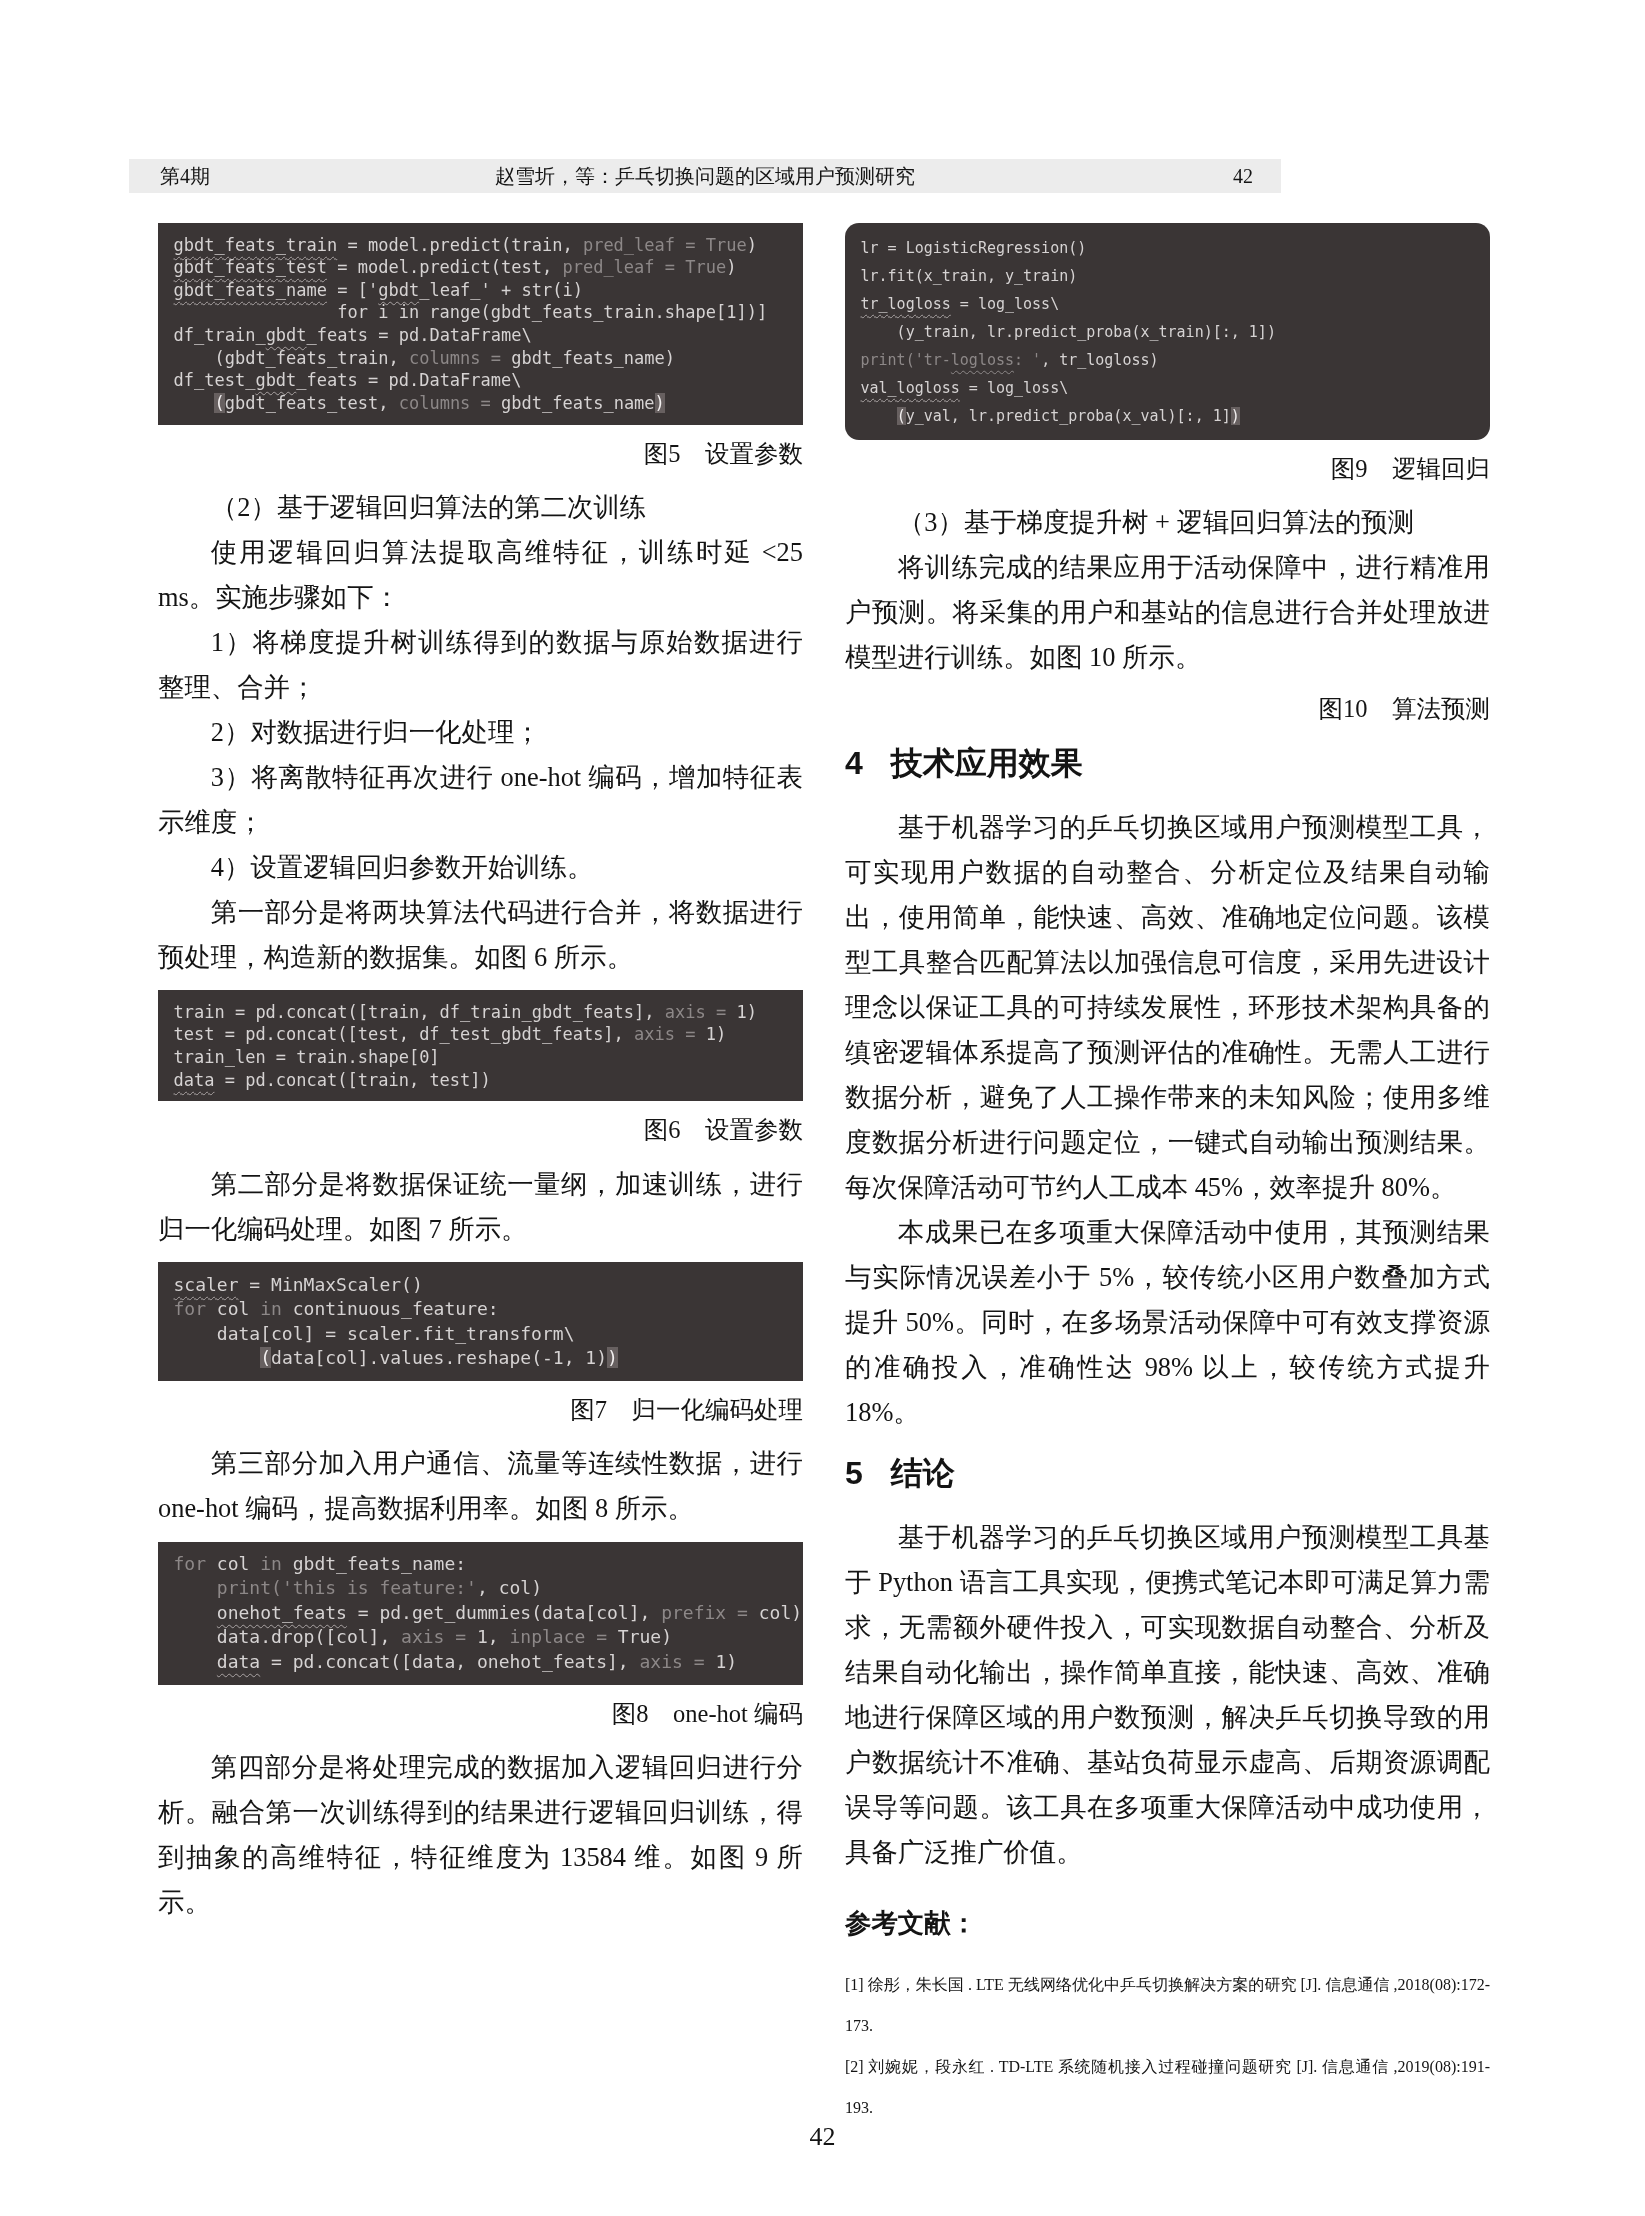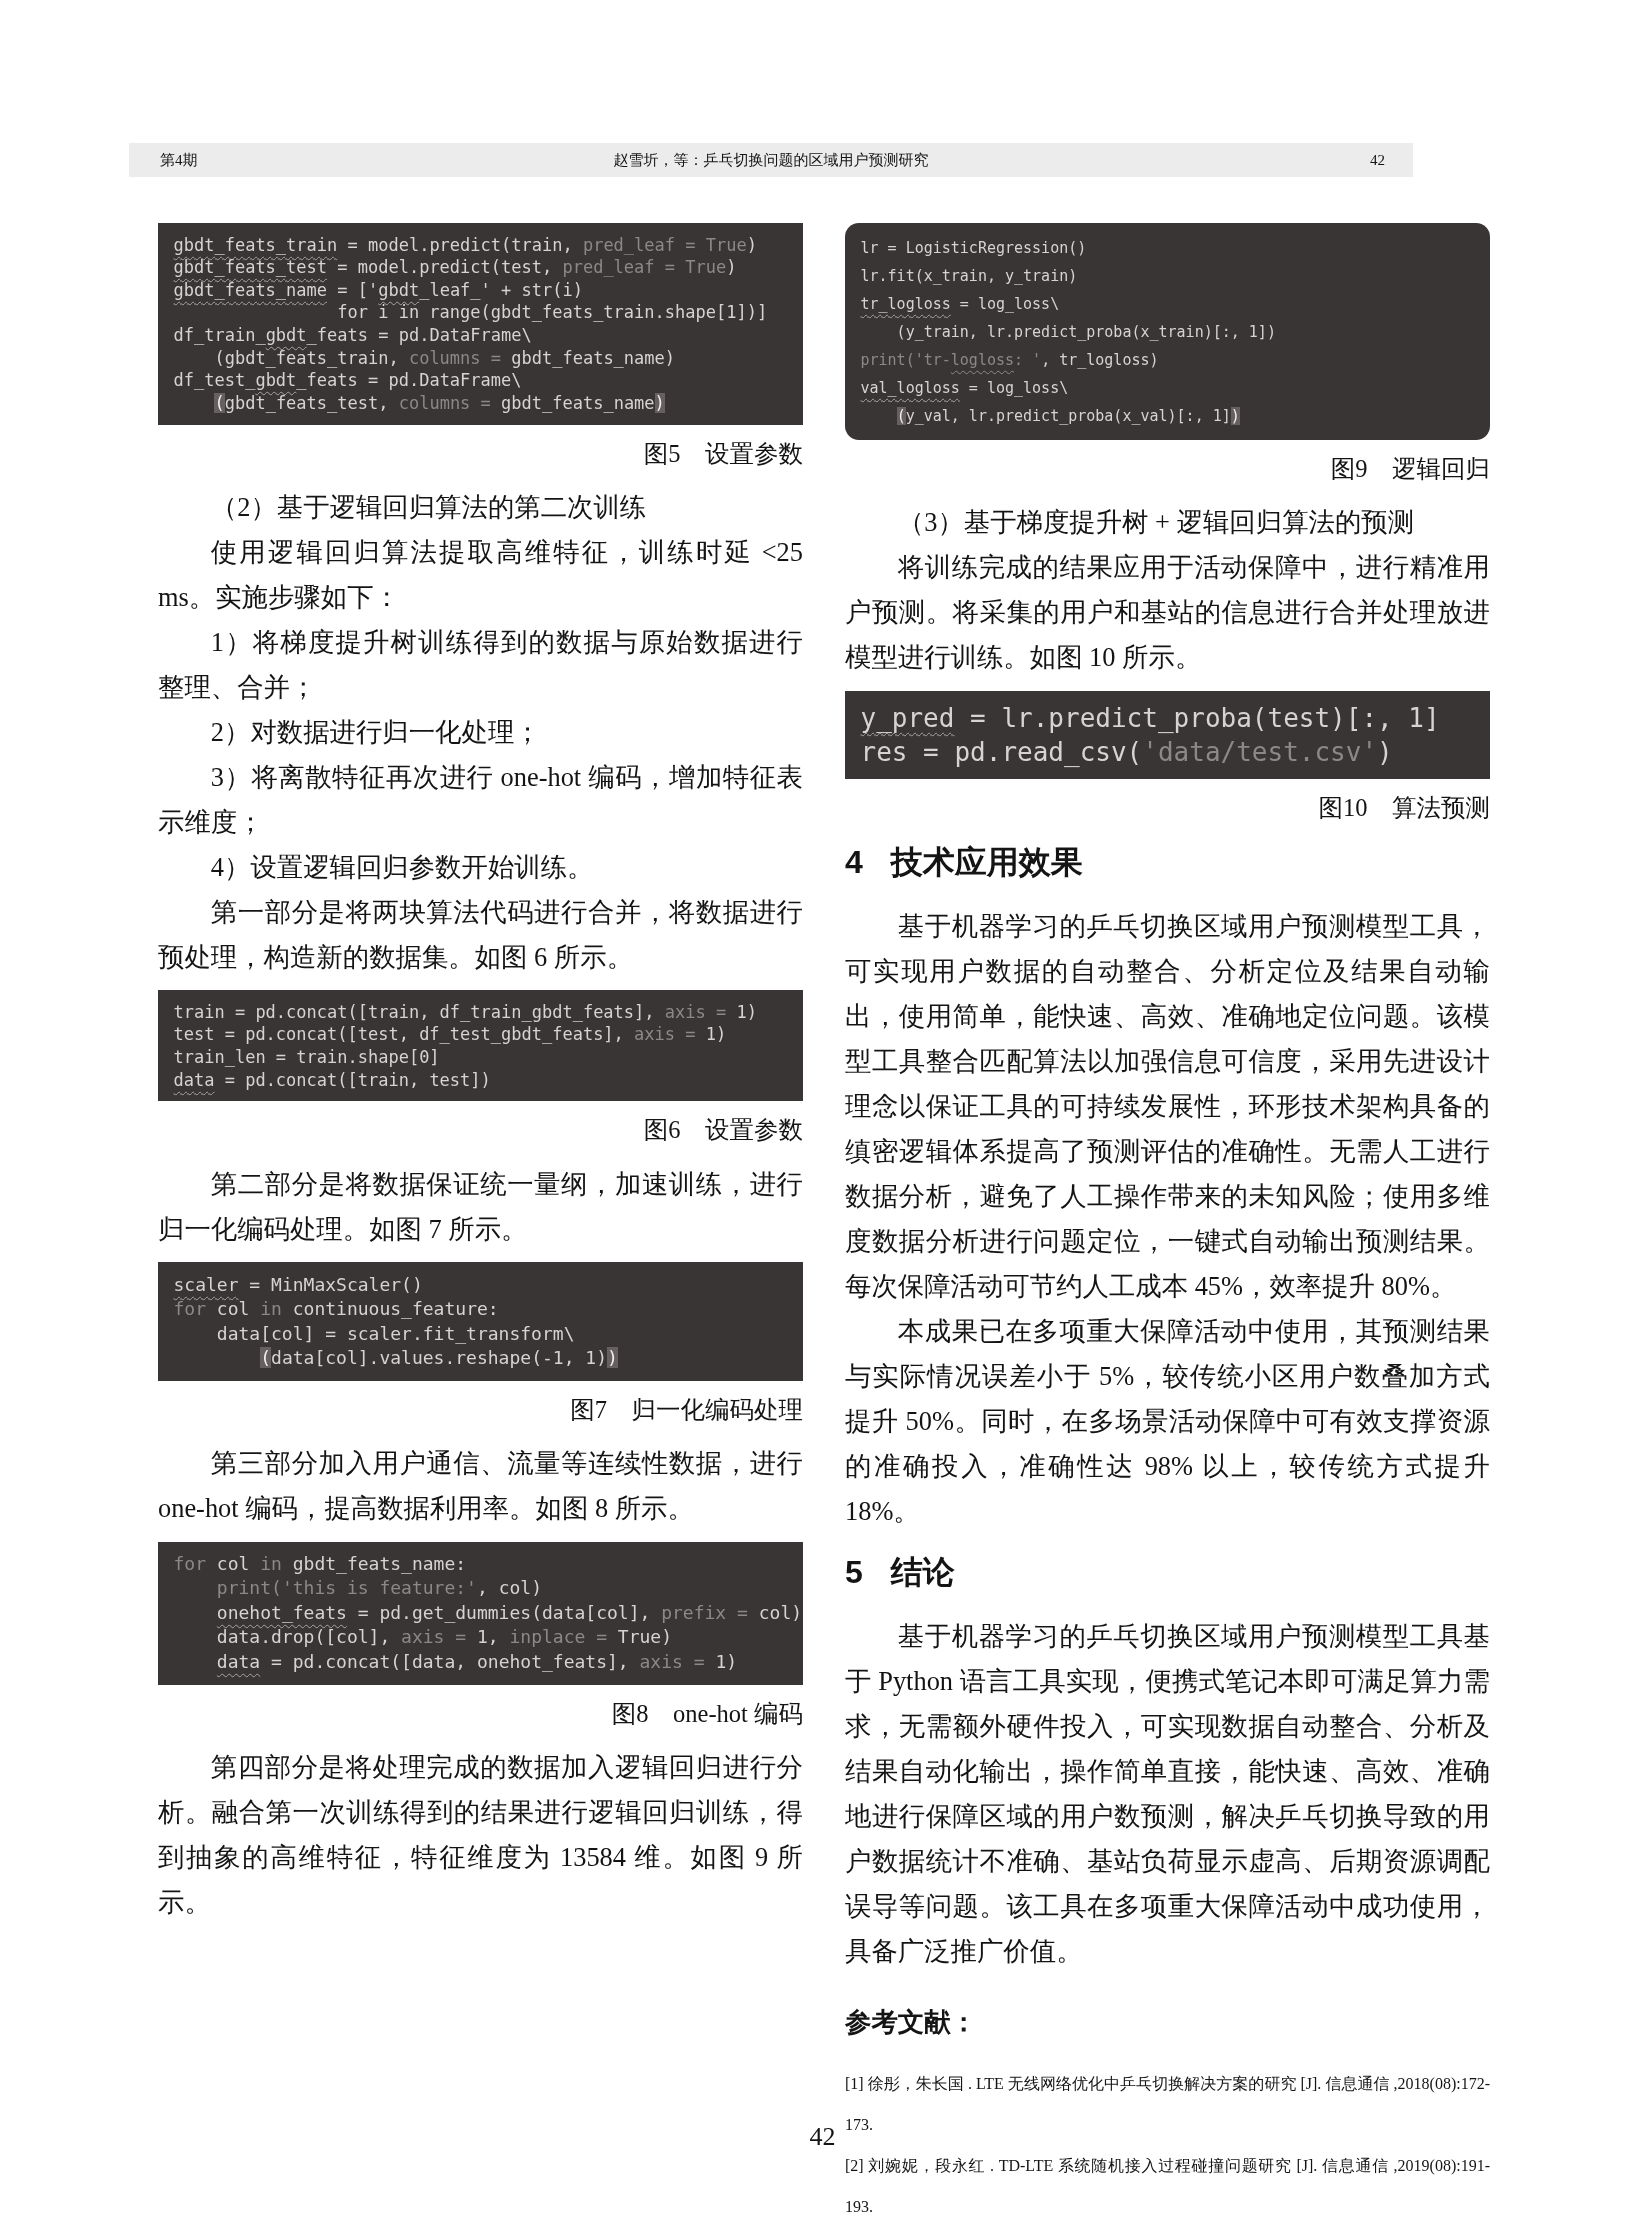--- a/index.html
+++ b/index.html
@@ -8,22 +8,22 @@
     --code-dim:#8d8888;
     --header-bg:#ececec;
   }
   html,body{margin:0;padding:0;}
   body{
     width:1645px;height:2216px;position:relative;background:#ffffff;
     color:#141414;font-family:"Liberation Serif","DejaVu Serif",serif;
     overflow:hidden;
   }
   .header-bar{
-    position:absolute;left:129px;top:143px;width:1284px;height:34px;
-    background:var(--header-bg);display:flex;align-items:center;font-size:15px;
+    position:absolute;left:129px;top:159px;width:1152px;height:34px;
+    background:var(--header-bg);display:flex;align-items:center;font-size:20px;
   }
   .header-issue{position:absolute;left:31px;white-space:nowrap;}
   .header-title{width:100%;text-align:center;white-space:nowrap;}
   .header-page{position:absolute;right:28px;white-space:nowrap;}
 
   .col{position:absolute;top:213px;width:645px;}
   .col-left{left:158px;}
   .col-right{left:845px;}
 
   p.body-text{
@@ -98,21 +98,20 @@
   <div class="code-block cb-m"><div class="code-line"><span class="seg-d">for </span><span class="seg-m">col </span><span class="seg-d">in </span><span class="seg-m">gbdt_feats_name:</span></div><div class="code-line"><span class="seg-m">    </span><span class="seg-d">print('this is feature:'</span><span class="seg-m">, col)</span></div><div class="code-line"><span class="seg-m">    </span><span class="seg-mu">onehot_feats</span><span class="seg-m"> = pd.get_dummies(data[col], </span><span class="seg-d">prefix = </span><span class="seg-m">col)</span></div><div class="code-line"><span class="seg-m">    data.drop([col], </span><span class="seg-d">axis = </span><span class="seg-m">1, </span><span class="seg-d">inplace = </span><span class="seg-m">True)</span></div><div class="code-line"><span class="seg-m">    </span><span class="seg-mu">data</span><span class="seg-m"> = pd.concat([data, onehot_feats], </span><span class="seg-d">axis = </span><span class="seg-m">1)</span></div></div>
   <div class="fig-caption">图8　one-hot 编码</div>
   <p class="body-text">第四部分是将处理完成的数据加入逻辑回归进行分析。融合第一次训练得到的结果进行逻辑回归训练，得到抽象的高维特征，特征维度为 13584 维。如图 9 所示。</p>
 </div>
 
 <div class="col col-right">
   <div class="code-block cb-l"><div class="code-line"><span class="seg-m">lr = LogisticRegression()</span></div><div class="code-line"><span class="seg-m">lr.fit(x_train, y_train)</span></div><div class="code-line"><span class="seg-mu">tr_logloss</span><span class="seg-m"> = log_loss\</span></div><div class="code-line"><span class="seg-m">    (y_train, lr.predict_proba(x_train)[:, 1])</span></div><div class="code-line"><span class="seg-d">print('tr-</span><span class="seg-du">logloss</span><span class="seg-d">: '</span><span class="seg-m">, tr_logloss)</span></div><div class="code-line"><span class="seg-mu">val_logloss</span><span class="seg-m"> = log_loss\</span></div><div class="code-line"><span class="seg-m">    </span><span class="seg-h">(</span><span class="seg-m">y_val, lr.predict_proba(x_val)[:, 1]</span><span class="seg-h">)</span></div></div>
   <div class="fig-caption">图9　逻辑回归</div>
   <p class="body-text">（3）基于梯度提升树 + 逻辑回归算法的预测</p>
   <p class="body-text">将训练完成的结果应用于活动保障中，进行精准用户预测。将采集的用户和基站的信息进行合并处理放进模型进行训练。如图 10 所示。</p>
-  <div class="code-block cb-xl"><div class="code-line"><span class="seg-mu">y_pred</span><span class="seg-m"> = lr.predict_proba(test)[:, 1]</span></div><div class="code-line"><span class="seg-m">res = pd.read_csv(</span><span class="seg-d">'data/test.csv'</span><span class="seg-m">)</span></div></div>
   <div class="fig-caption">图10　算法预测</div>
   <h2 class="section-heading">
     <span class="sec-num">4</span><span>技术应用效果</span>
   </h2>
   <p class="body-text">基于机器学习的乒乓切换区域用户预测模型工具，可实现用户数据的自动整合、分析定位及结果自动输出，使用简单，能快速、高效、准确地定位问题。该模型工具整合匹配算法以加强信息可信度，采用先进设计理念以保证工具的可持续发展性，环形技术架构具备的缜密逻辑体系提高了预测评估的准确性。无需人工进行数据分析，避免了人工操作带来的未知风险；使用多维度数据分析进行问题定位，一键式自动输出预测结果。每次保障活动可节约人工成本 45%，效率提升 80%。</p>
   <p class="body-text">本成果已在多项重大保障活动中使用，其预测结果与实际情况误差小于 5%，较传统小区用户数叠加方式提升 50%。同时，在多场景活动保障中可有效支撑资源的准确投入，准确性达 98% 以上，较传统方式提升 18%。</p>
   <h2 class="section-heading">
     <span class="sec-num">5</span><span>结论</span>
   </h2>
   <p class="body-text">基于机器学习的乒乓切换区域用户预测模型工具基于 Python 语言工具实现，便携式笔记本即可满足算力需求，无需额外硬件投入，可实现数据自动整合、分析及结果自动化输出，操作简单直接，能快速、高效、准确地进行保障区域的用户数预测，解决乒乓切换导致的用户数据统计不准确、基站负荷显示虚高、后期资源调配误导等问题。该工具在多项重大保障活动中成功使用，具备广泛推广价值。</p>

